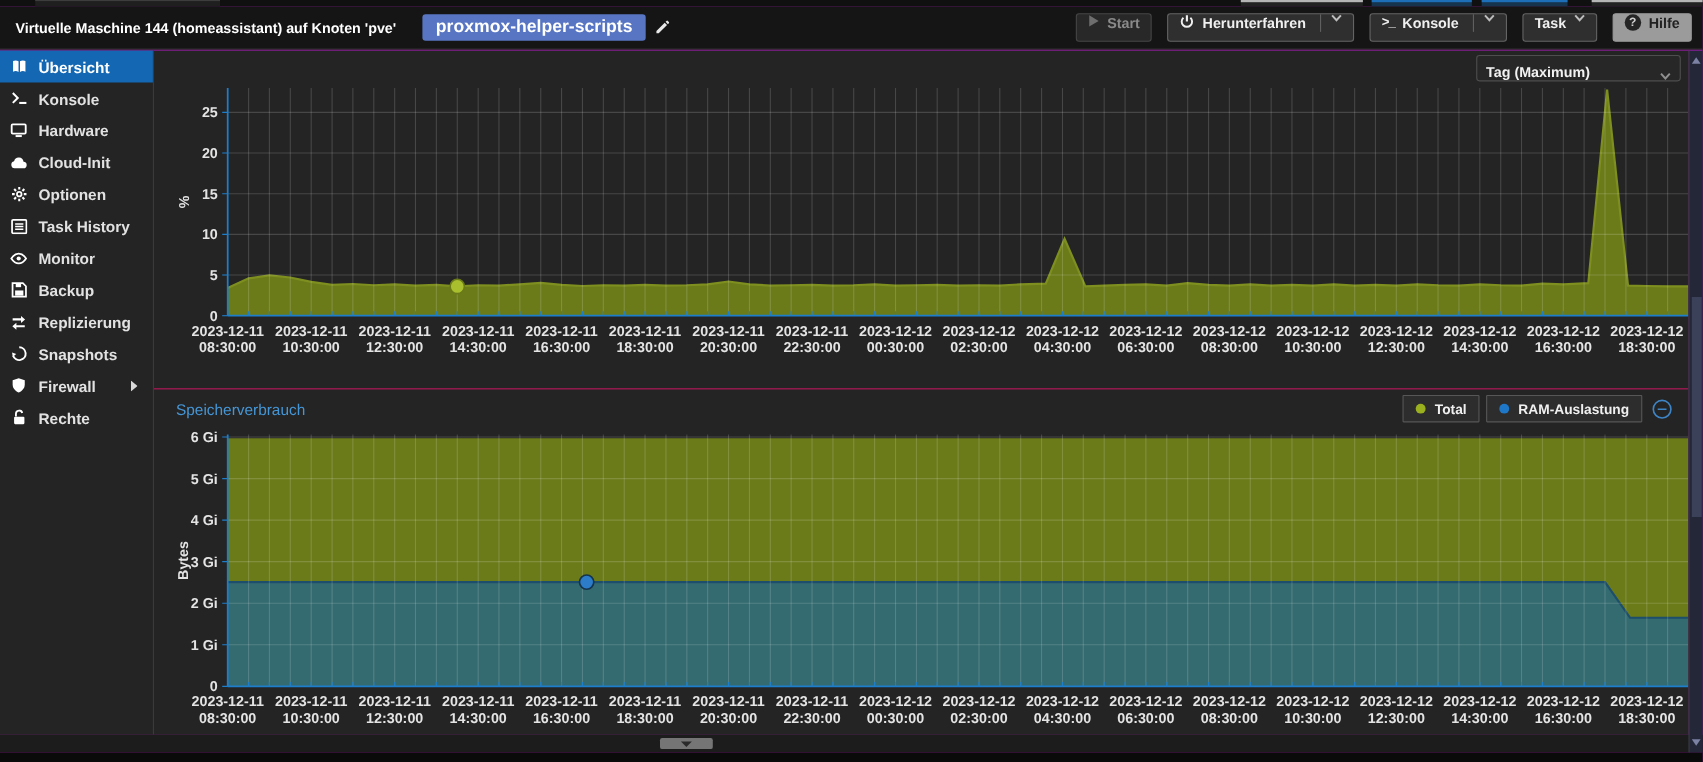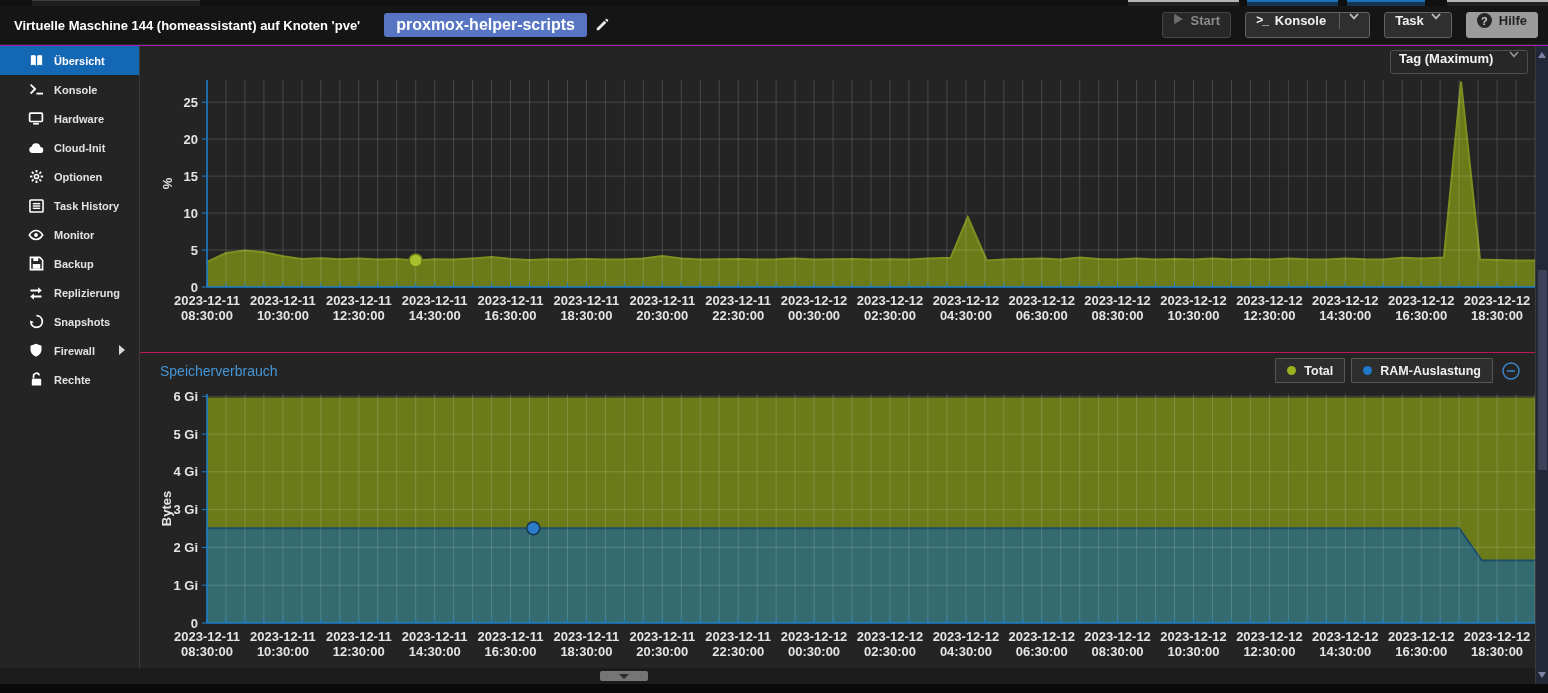--- a/index.html
+++ b/index.html
@@ -25,31 +25,31 @@
   .btn.disabled { background:#282828; border-color:#454545; color:#8a8a8a; cursor:default; }
   .btn .sep { width:1px; height:16px; background:#5f5f5f; margin:0 2px 0 6px; }
   .btn.help { background:#9b9b9b; border-color:#9b9b9b; color:#222; }
   .qmark { width:15px; height:15px; border-radius:50%; background:#252525; color:#cfcfcf;
            font-size:11px; font-weight:bold; display:flex; align-items:center; justify-content:center; }
   .term-glyph { font-size:12px; font-weight:bold; letter-spacing:-1px; color:#f0f0f0; }
 
   
   .sidebar { position:absolute; left:0; top:46px; width:140px; height:622px; background:#242424;
              border-right:1px solid #3a3a3a; }
-  .side-item { height:29px; display:flex; align-items:center; padding-left:28px; gap:10px;
-               color:#e2e2e2; font-size:11px; font-weight:bold; cursor:pointer; position:relative; }
+  .side-item { height:29px; display:flex; align-items:center; padding-left:9px; gap:10px;
+               color:#e2e2e2; font-size:14px; font-weight:bold; cursor:pointer; position:relative; }
   .side-item.active { background:#1467b3; color:#fff; }
   .side-item .ic { width:16px; height:16px; display:inline-flex; align-items:center; justify-content:center; flex:0 0 16px; }
   .side-item .caret { position:absolute; right:14px; }
 
   
   .content { position:absolute; left:140px; top:46px; width:1395px; height:622px; background:#242424; overflow:hidden; }
   .toolbar-row { position:relative; height:31px; }
-  .range-select { position:absolute; right:7px; top:4px; width:138px; height:24px; background:#272727;
-                  border:1px solid #4e4e4e; border-radius:3px; display:flex; align-items:flex-start;
+  .range-select { position:absolute; right:7px; top:4px; width:186px; height:24px; background:#272727;
+                  border:1px solid #4e4e4e; border-radius:3px; display:flex; align-items:flex-end;
                   justify-content:space-between; padding:0 8px; color:#f2f2f2; font-size:13px;
                   font-weight:bold; cursor:pointer; }
   .chart-mount { position:relative; }
   svg text.tick { font-family:"Liberation Sans", sans-serif; font-size:13px; font-weight:bold; fill:#e4e4e4; }
 
   .panel2-header { height:36px; margin-top:8px; border-top:1px solid #be185d; display:flex;
                    align-items:center; padding:0 14px 0 20px; }
   .panel2-title { color:#4596d6; font-size:14px; flex:1; }
   .legend { display:flex; align-items:center; gap:6px; }
   .legend-pill { display:flex; align-items:center; gap:8px; background:#2d2d2d; border:1px solid #575757;
@@ -96,20 +96,31 @@
           <path d="M2 11.6 10.6 3l2.4 2.4L4.4 14H2zM11.5 2.1l1-.9a1 1 0 0 1 1.4 0l1 1a1 1 0 0 1 0 1.4l-1 .9z" fill="#e8e8e8"></path>
         </svg>
     </span>
     <span class="header-spacer"></span>
     <div class="hbtns">
       <div class="btn disabled">
         <svg width="11" height="12" viewBox="0 0 12 14">
             <path d="M1 1v12l10-6z" fill="#6e6e6e"></path>
           </svg>
         <span>Start</span>
+      </div>
+      <div class="btn">
+        <svg width="14" height="14" viewBox="0 0 16 16">
+            <path d="M8 1v6.5" stroke="#f0f0f0" stroke-width="2.2" fill="none"></path>
+            <path d="M4.4 3.6a5.4 5.4 0 1 0 7.2 0" stroke="#f0f0f0" stroke-width="2" fill="none"></path>
+          </svg>
+        <span>Herunterfahren</span>
+        <span class="sep"></span>
+        <svg width="10" height="7" viewBox="0 0 10 7">
+            <polyline points="1,1 5,5.4 9,1" fill="none" stroke="#bdbdbd" stroke-width="1.8"></polyline>
+          </svg>
       </div>
       <div class="btn">
         <span class="term-glyph">&gt;_</span>
         <span>Konsole</span>
         <span class="sep"></span>
         <svg width="10" height="7" viewBox="0 0 10 7">
             <polyline points="1,1 5,5.4 9,1" fill="none" stroke="#bdbdbd" stroke-width="1.8"></polyline>
           </svg>
       </div>
       <div class="btn">

